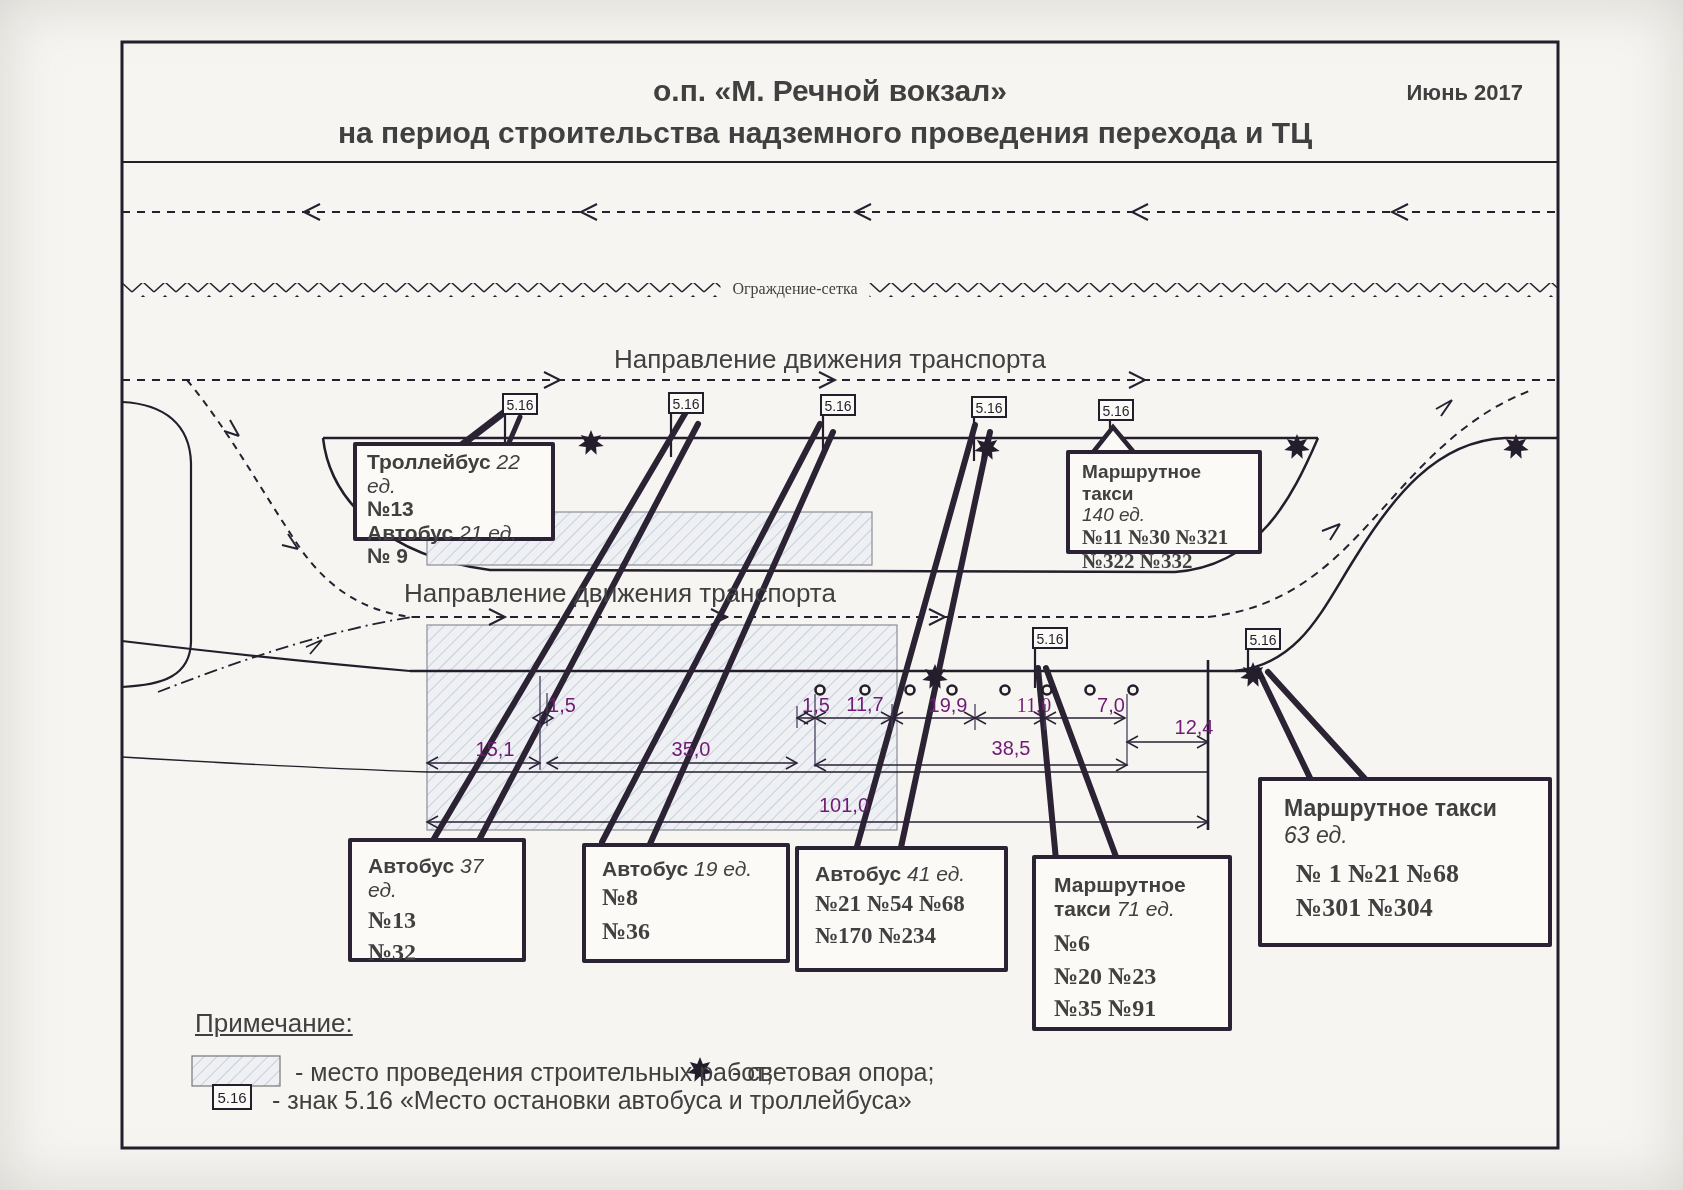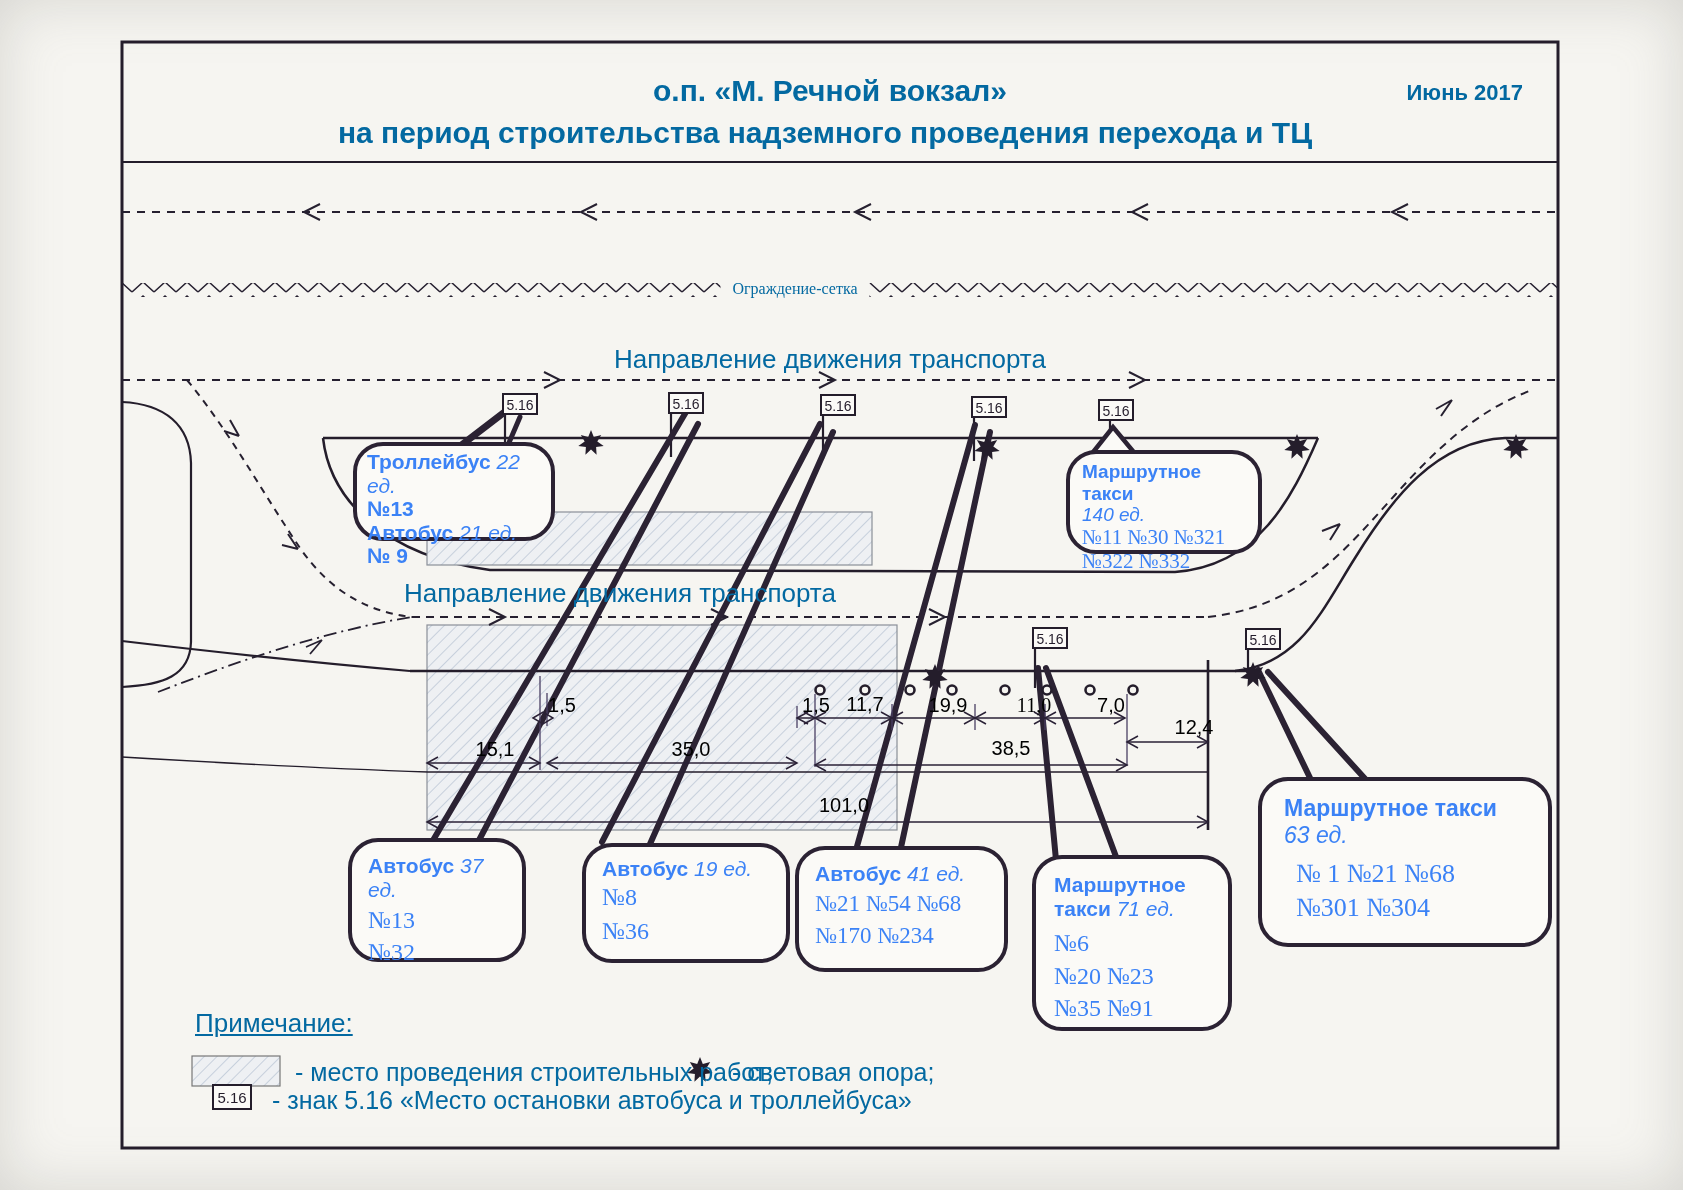--- a/index.html
+++ b/index.html
@@ -1,35 +1,35 @@
 <!DOCTYPE html>
 <html><head>
 <meta charset="utf-8">
 <style>
   html,body{margin:0;padding:0;background:#d9d8d4;font-family:"Liberation Sans",sans-serif;}
   .sheet{position:relative;width:1683px;height:1190px;background:#f6f5f1;overflow:hidden;
          box-shadow:inset 0 0 60px rgba(120,118,110,.25);}
   svg.art{position:absolute;left:0;top:0;width:1683px;height:1190px;}
-  .t{position:absolute;color:#0369a1;white-space:nowrap;}
+  .t{position:absolute;color:#404040;white-space:nowrap;}
   .c{transform:translateX(-50%);}
   .title1{font-size:30px;font-weight:bold;}
   .title2{font-size:30px;font-weight:bold;}
   .date{font-size:22px;font-weight:bold;}
   .street{font-size:34px;}
   .fence{font-family:"Liberation Serif",serif;font-size:16px;background:#f6f5f1;padding:0 12px;}
   .dir{font-size:26px;}
-  .dim{font-size:20px;color:#000000;padding-left:18px;}
+  .dim{font-size:20px;color:#701a75;padding-left:18px;}
   .sign516{position:absolute;width:36px;height:22px;border:2px solid #241d2b;background:#fbfaf7;
            color:#241d2b;font-size:14px;line-height:21px;text-align:center;box-sizing:border-box;}
   .sign516.leg{width:40px;height:26px;font-size:15px;line-height:24px;}
-  .callout{position:absolute;border:4.5px solid #2b2233;border-radius:30px;background:#fbfaf7;
-           color:#3b82f6;box-sizing:border-box;}
+  .callout{position:absolute;border:4.5px solid #2b2233;border-radius:2px;background:#fbfaf7;
+           color:#404040;box-sizing:border-box;}
   .co-type{font-weight:bold;}
   .co-count{font-style:italic;font-weight:500;}
-  .routes{font-family:"Liberation Serif",serif;font-weight:normal;}
+  .routes{font-family:"Liberation Serif",serif;font-weight:bold;}
   .note-h{font-size:26px;text-decoration:underline;}
   .note{font-size:25px;}
 </style>
 </head>
 <body>
 
 <div class="sheet">
 
 <svg class="art" viewBox="0 0 1683 1190">
   <defs>

